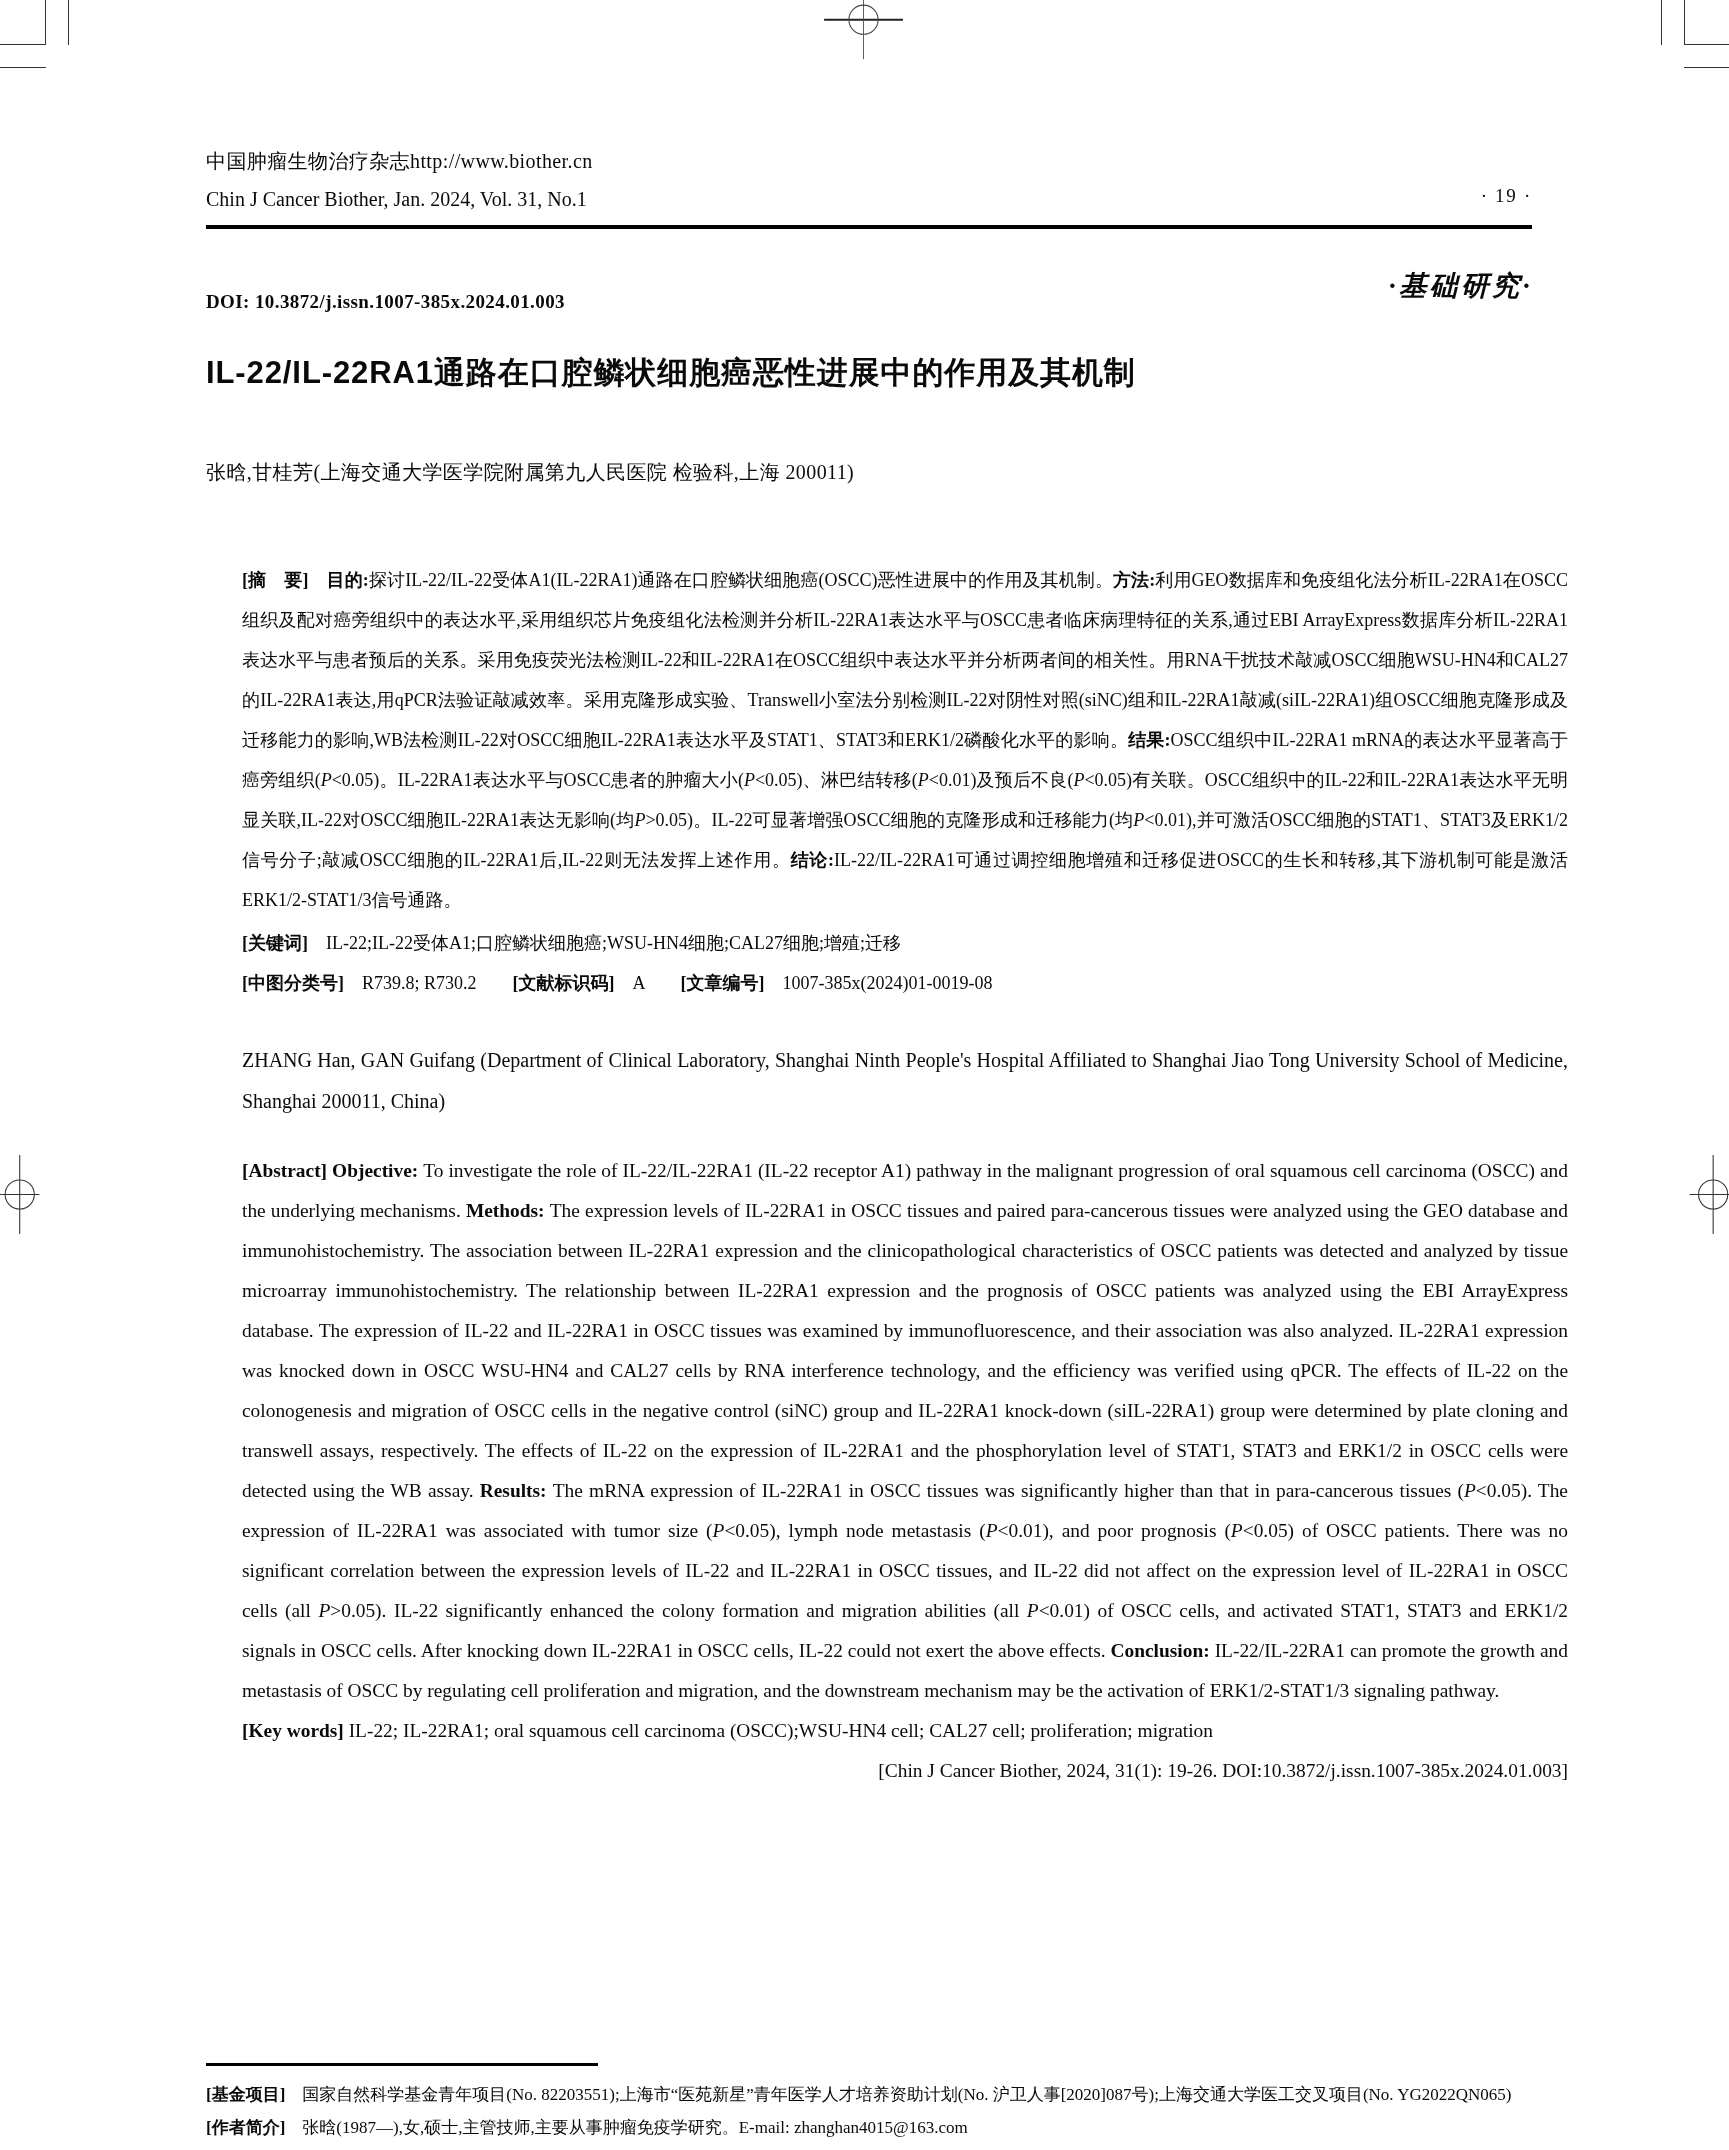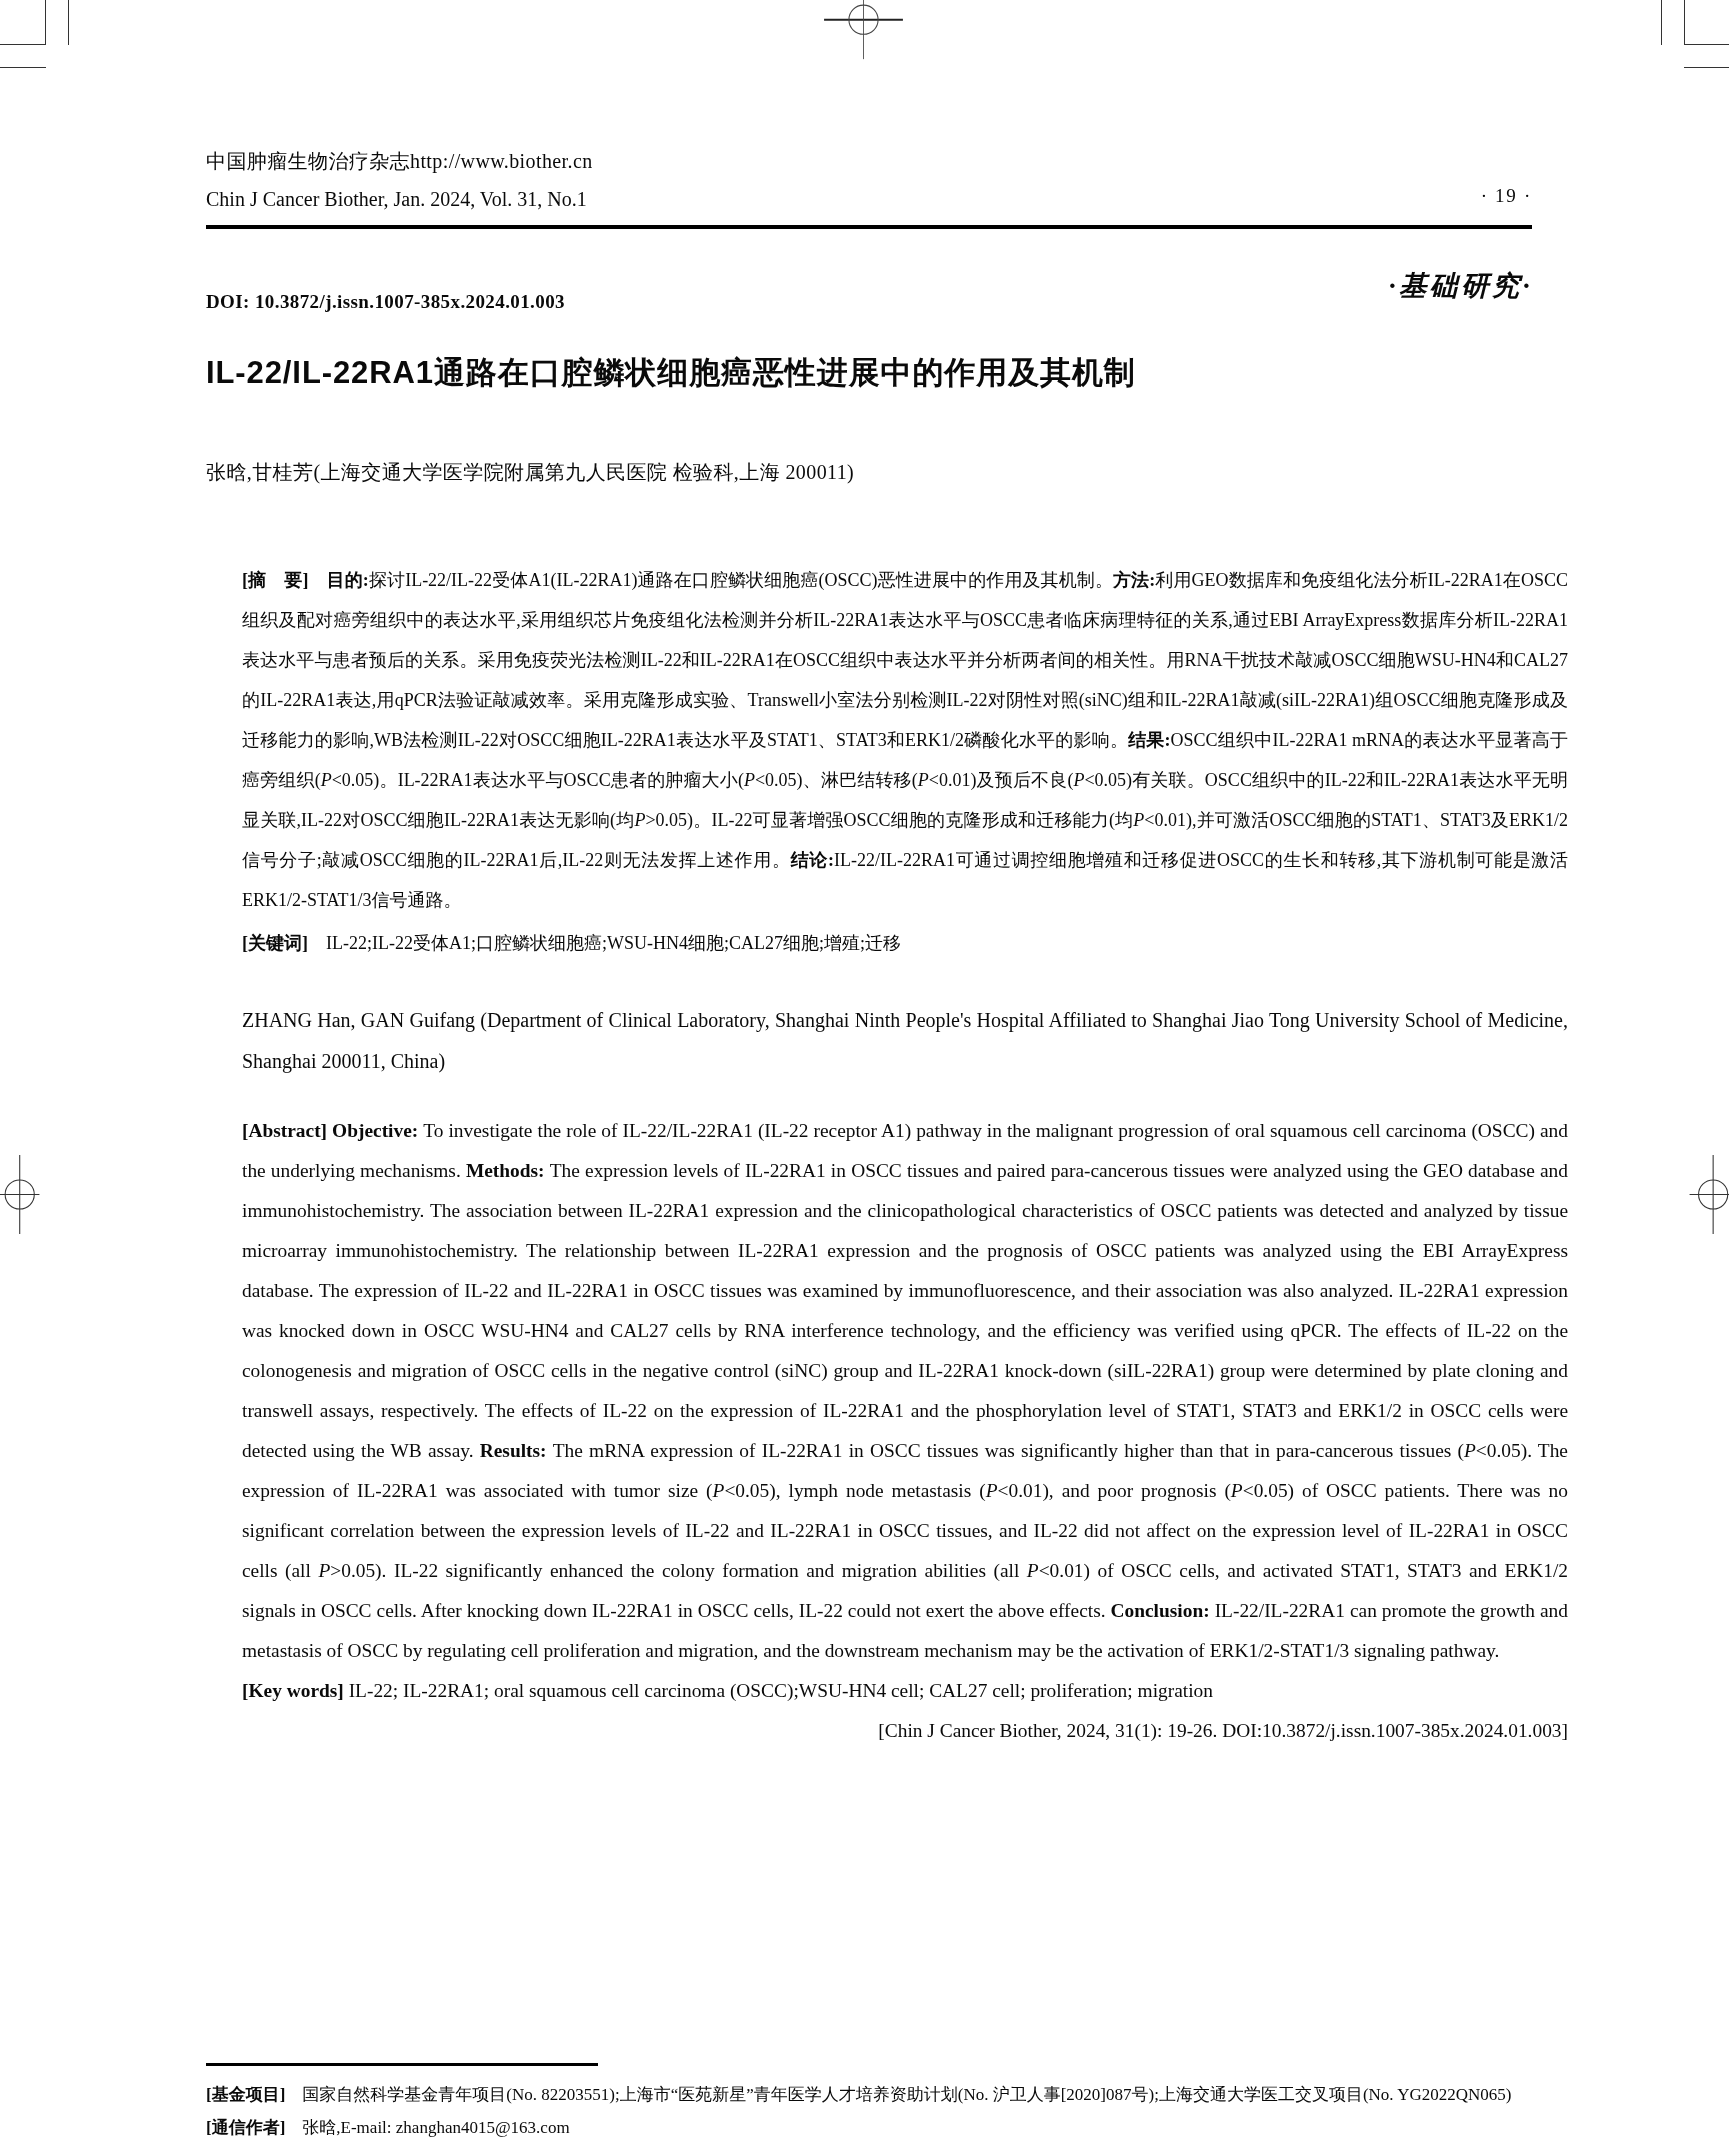--- a/index.html
+++ b/index.html
@@ -106,26 +106,28 @@
 
 <div class="doi">DOI: 10.3872/j.issn.1007-385x.2024.01.003</div>
 <div class="col-label">·基础研究·</div>
 
 <h1 class="title-cn">IL-22/IL-22RA1通路在口腔鳞状细胞癌恶性进展中的作用及其机制</h1>
 <div class="authors-cn">张晗,甘桂芳(上海交通大学医学院附属第九人民医院 检验科,上海 200011)</div>
 
 <div class="flow">
   <p class="cnabs"><span class="r-b">[摘　要]　</span><span class="r-k">目的:</span><span class="r-n">探讨IL-22/IL-22受体A1(IL-22RA1)通路在口腔鳞状细胞癌(OSCC)恶性进展中的作用及其机制。</span><span class="r-k">方法:</span><span class="r-n">利用GEO数据库和免疫组化法分析IL-22RA1在OSCC组织及配对癌旁组织中的表达水平,采用组织芯片免疫组化法检测并分析IL-22RA1表达水平与OSCC患者临床病理特征的关系,通过EBI ArrayExpress数据库分析IL-22RA1表达水平与患者预后的关系。采用免疫荧光法检测IL-22和IL-22RA1在OSCC组织中表达水平并分析两者间的相关性。用RNA干扰技术敲减OSCC细胞WSU-HN4和CAL27的IL-22RA1表达,用qPCR法验证敲减效率。采用克隆形成实验、Transwell小室法分别检测IL-22对阴性对照(siNC)组和IL-22RA1敲减(siIL-22RA1)组OSCC细胞克隆形成及迁移能力的影响,WB法检测IL-22对OSCC细胞IL-22RA1表达水平及STAT1、STAT3和ERK1/2磷酸化水平的影响。</span><span class="r-k">结果:</span><span class="r-n">OSCC组织中IL-22RA1 mRNA的表达水平显著高于癌旁组织(</span><span class="r-i">P</span><span class="r-n">&lt;0.05)。IL-22RA1表达水平与OSCC患者的肿瘤大小(</span><span class="r-i">P</span><span class="r-n">&lt;0.05)、淋巴结转移(</span><span class="r-i">P</span><span class="r-n">&lt;0.01)及预后不良(</span><span class="r-i">P</span><span class="r-n">&lt;0.05)有关联。OSCC组织中的IL-22和IL-22RA1表达水平无明显关联,IL-22对OSCC细胞IL-22RA1表达无影响(均</span><span class="r-i">P</span><span class="r-n">&gt;0.05)。IL-22可显著增强OSCC细胞的克隆形成和迁移能力(均</span><span class="r-i">P</span><span class="r-n">&lt;0.01),并可激活OSCC细胞的STAT1、STAT3及ERK1/2信号分子;敲减OSCC细胞的IL-22RA1后,IL-22则无法发挥上述作用。</span><span class="r-k">结论:</span><span class="r-n">IL-22/IL-22RA1可通过调控细胞增殖和迁移促进OSCC的生长和转移,其下游机制可能是激活ERK1/2-STAT1/3信号通路。</span></p>
   <p class="cnkw"><span class="r-b">[关键词]</span><span class="r-n">　IL-22;IL-22受体A1;口腔鳞状细胞癌;WSU-HN4细胞;CAL27细胞;增殖;迁移</span></p>
+  <p class="cnclass"><span class="r-b">[中图分类号]</span><span class="r-n">　R739.8; R730.2　　</span><span class="r-b">[文献标识码]</span><span class="r-n">　A　　</span><span class="r-b">[文章编号]</span><span class="r-n">　1007-385x(2024)01-0019-08</span></p>
 
   <p class="enauthors">ZHANG Han, GAN Guifang (Department of Clinical Laboratory, Shanghai Ninth People's Hospital Affiliated to Shanghai Jiao Tong University School of Medicine, Shanghai 200011, China)</p>
 
   <p class="enabs"><span class="r-b">[Abstract]  Objective: </span><span class="r-n">To investigate the role of IL-22/IL-22RA1 (IL-22 receptor A1) pathway in the malignant progression of oral squamous cell carcinoma (OSCC) and the underlying mechanisms. </span><span class="r-b">Methods: </span><span class="r-n">The expression levels of IL-22RA1 in OSCC tissues and paired para-cancerous tissues were analyzed using the GEO database and immunohistochemistry. The association between IL-22RA1 expression and the clinicopathological characteristics of OSCC patients was detected and analyzed by tissue microarray immunohistochemistry. The relationship between IL-22RA1 expression and the prognosis of OSCC patients was analyzed using the EBI ArrayExpress database. The expression of IL-22 and IL-22RA1 in OSCC tissues was examined by immunofluorescence, and their association was also analyzed. IL-22RA1 expression was knocked down in OSCC WSU-HN4 and CAL27 cells by RNA interference technology, and the efficiency was verified using qPCR. The effects of IL-22 on the colonogenesis and migration of OSCC cells in the negative control (siNC) group and IL-22RA1 knock-down (siIL-22RA1) group were determined by plate cloning and transwell assays, respectively. The effects of IL-22 on the expression of IL-22RA1 and the phosphorylation level of STAT1, STAT3 and ERK1/2 in OSCC cells were detected using the WB assay. </span><span class="r-b">Results: </span><span class="r-n">The mRNA expression of IL-22RA1 in OSCC tissues was significantly higher than that in para-cancerous tissues (</span><span class="r-i">P</span><span class="r-n">&lt;0.05). The expression of IL-22RA1 was associated with tumor size (</span><span class="r-i">P</span><span class="r-n">&lt;0.05), lymph node metastasis (</span><span class="r-i">P</span><span class="r-n">&lt;0.01), and poor prognosis  (</span><span class="r-i">P</span><span class="r-n">&lt;0.05) of OSCC patients. There was no significant correlation between the expression levels of IL-22 and IL-22RA1 in OSCC tissues, and IL-22 did not affect on the expression level of IL-22RA1 in OSCC cells (all </span><span class="r-i">P</span><span class="r-n">&gt;0.05). IL-22 significantly enhanced the colony formation and migration abilities (all </span><span class="r-i">P</span><span class="r-n">&lt;0.01) of OSCC cells, and activated STAT1, STAT3 and ERK1/2 signals in OSCC cells. After knocking down IL-22RA1 in OSCC cells, IL-22 could not exert the above effects. </span><span class="r-b">Conclusion: </span><span class="r-n">IL-22/IL-22RA1 can promote the growth and metastasis of OSCC by regulating cell proliferation and migration, and the downstream mechanism may be the activation of ERK1/2-STAT1/3 signaling pathway.</span></p>
   <p class="enkw"><span class="r-b">[Key words]</span><span class="r-n">  IL-22; IL-22RA1; oral squamous cell carcinoma (OSCC);WSU-HN4 cell; CAL27 cell; proliferation; migration</span></p>
   <p class="citation">[Chin J Cancer Biother, 2024, 31(1): 19-26. DOI:10.3872/j.issn.1007-385x.2024.01.003]</p>
 </div>
 
 <div class="footnote">
   <div class="fn-rule"></div>
   <p><span class="r-b">[基金项目]</span><span class="r-n">　国家自然科学基金青年项目(No. 82203551);上海市“医苑新星”青年医学人才培养资助计划(No. 沪卫人事[2020]087号);上海交通大学医工交叉项目(No. YG2022QN065)</span></p>
+  <p><span class="r-b">[作者简介]</span><span class="r-n">　张晗(1987—),女,硕士,主管技师,主要从事肿瘤免疫学研究。E-mail: zhanghan4015@163.com</span></p>
   <p><span class="r-b">[通信作者]</span><span class="r-n">　张晗,E-mail: zhanghan4015@163.com</span></p>
 </div>
 
 
 </body></html>

